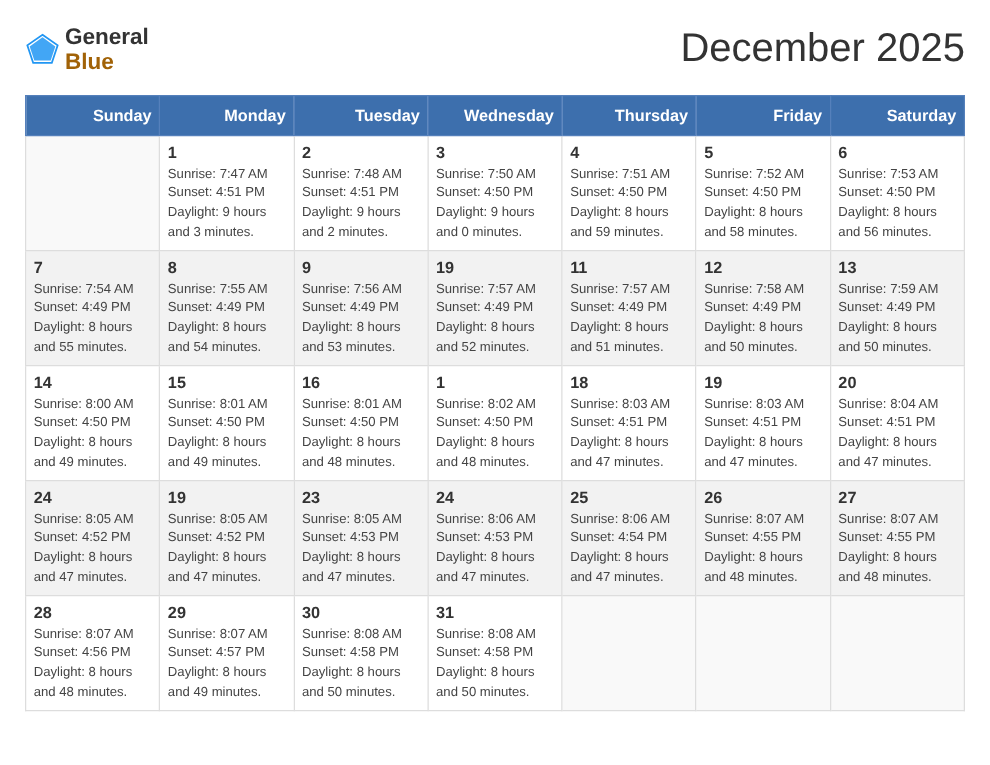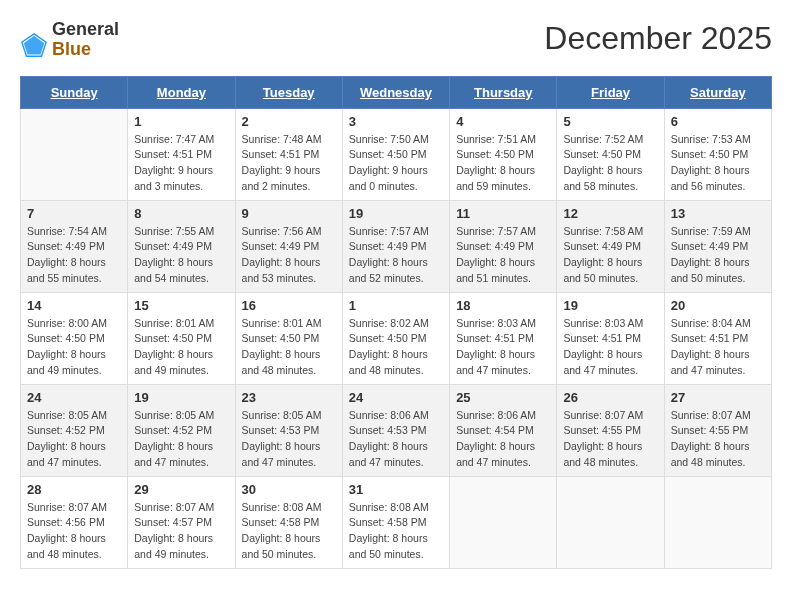--- a/index.html
+++ b/index.html
@@ -11,21 +11,21 @@
       padding: 20px;
     }
     .header-area {
       display: flex;
       justify-content: space-between;
       align-items: flex-start;
       margin-bottom: 16px;
     }
     .logo {
       display: flex;
-      align-items: flex-end;
+      align-items: center;
       gap: 4px;
     }
     .logo-text {
       font-size: 18px;
       font-weight: bold;
       line-height: 1.1;
     }
     .logo-general { color: #333; }
     .logo-blue { color: #a16207; }
     .logo-icon {
@@ -45,26 +45,25 @@
       color: #555;
     }
     .calendar {
       width: 100%;
       border-collapse: collapse;
       border: 1px solid #ccc;
     }
     .calendar th {
       background-color: #3d6fad;
       color: white;
-      text-align: center;
+      text-align: right;
       padding: 8px 6px;
       font-size: 13px;
       font-weight: bold;
       border: 1px solid #5580bb;
-      text-decoration: underline;
     }
     .calendar td {
       vertical-align: top;
       padding: 5px 6px;
       border: 1px solid #ddd;
       font-size: 11px;
       color: #333;
       background: #fff;
       width: calc(100% / 7);
       min-height: 80px;

